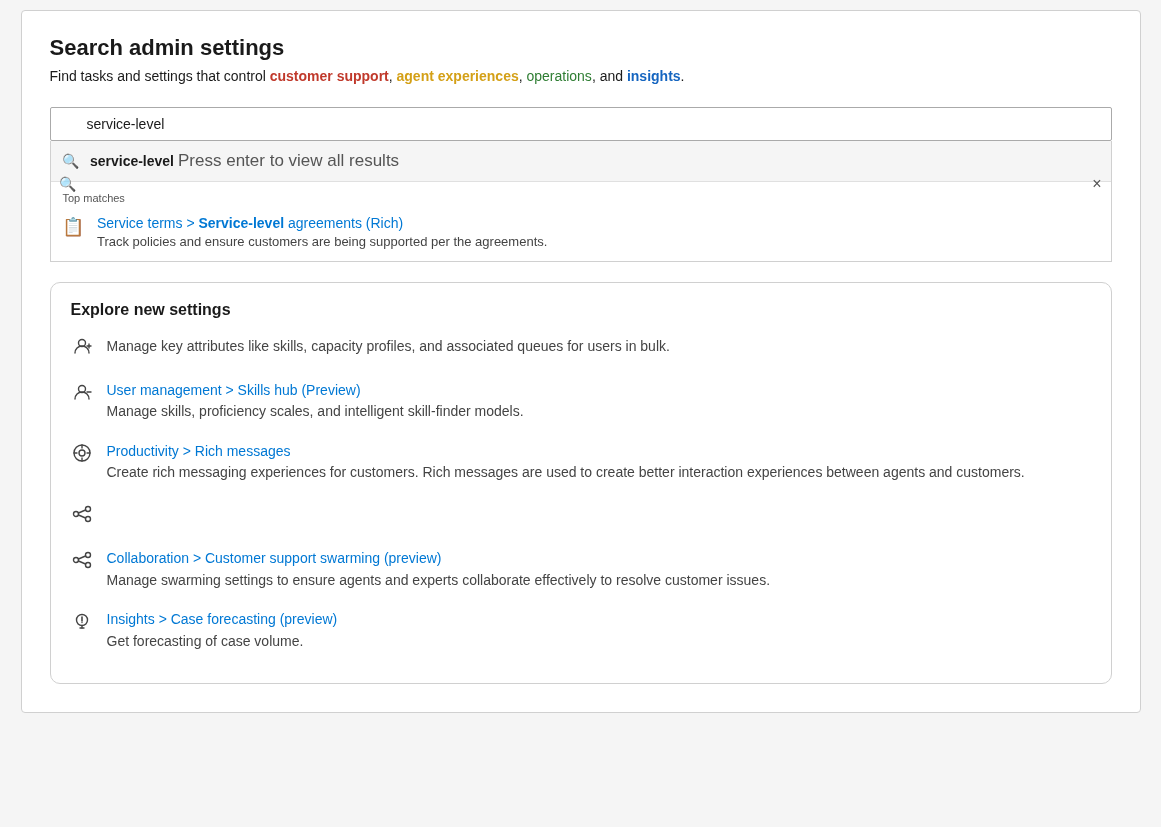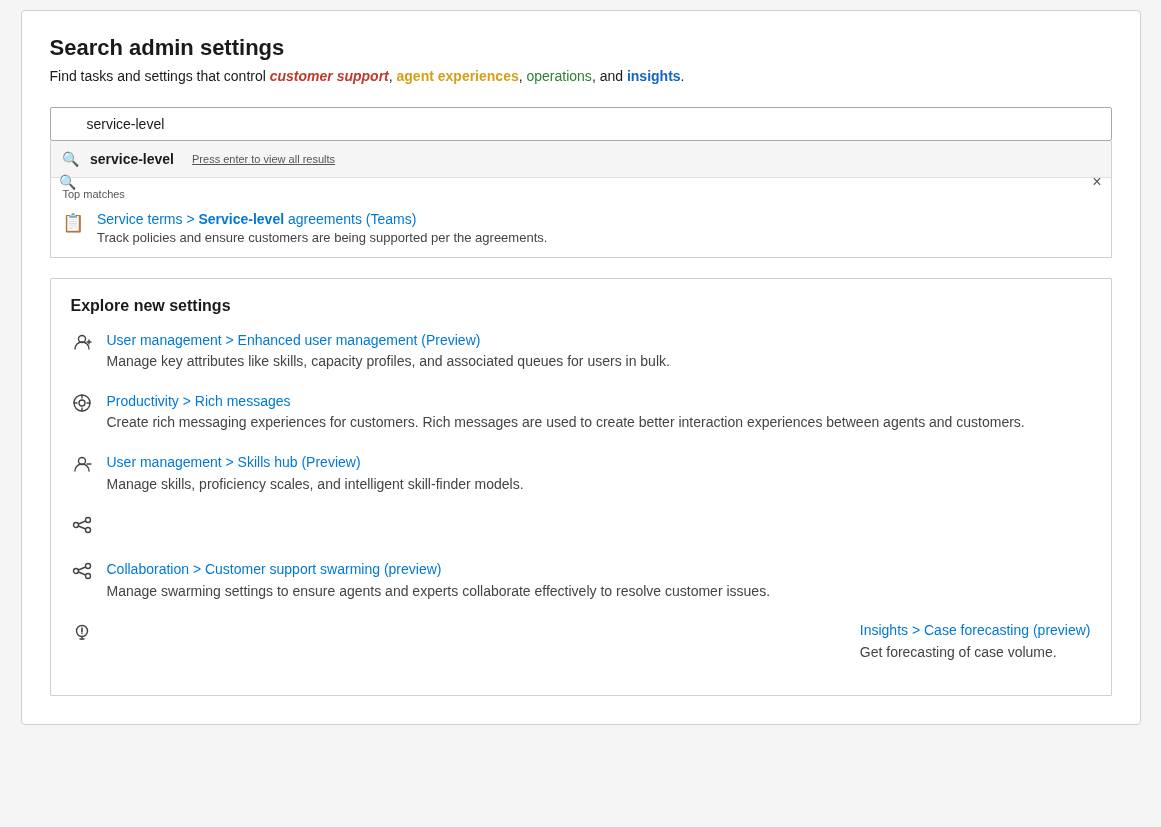--- a/index.html
+++ b/index.html
@@ -33,21 +33,21 @@
       margin-bottom: 6px;
     }
 
     .page-subtitle {
       font-size: 14px;
       color: #1a1a1a;
       margin-bottom: 20px;
       line-height: 1.4;
     }
 
-    .subtitle-customer { color: #c0392b; font-weight: 600; font-style: italic; }
+    .subtitle-customer { color: #c0392b; font-weight: 600; }
     .subtitle-agent { color: #d4a017; font-weight: 600; }
     .subtitle-operations { color: #2e7d32; font-weight: 400; }
     .subtitle-insights { color: #1565c0; font-weight: 600; }
 
     .search-wrapper {
       position: relative;
       margin-bottom: 0;
     }
 
     .search-box {
@@ -107,24 +107,23 @@
     .suggestion-text {
       font-size: 14px;
       color: #1a1a1a;
     }
 
     .suggestion-bold {
       font-weight: 700;
     }
 
     .suggestion-hint {
-      font-size: 11px;
-      color: #555;
-      margin-left: 18px;
-      text-decoration: underline;
+      font-size: 17px;
+      color: #555;
+      margin-left: 4px;
     }
 
     .top-matches-section {
       padding: 10px 12px 12px 12px;
     }
 
     .section-label {
       font-size: 11px;
       color: #555;
       margin-bottom: 10px;
@@ -158,42 +157,41 @@
 
     .match-desc {
       font-size: 13px;
       color: #444;
       margin-top: 2px;
     }
 
     .explore-section {
       margin-top: 20px;
       border: 1px solid #d0d0d0;
-      border-radius: 1px;
+      border-radius: 10px;
       padding: 18px 20px 20px 20px;
     }
 
     .explore-title {
       font-size: 16px;
       font-weight: 600;
       color: #1a1a1a;
       margin-bottom: 16px;
     }
 
     .explore-item {
       display: flex;
       align-items: flex-start;
       gap: 14px;
       margin-bottom: 20px;
       cursor: pointer;
     }
 
     .explore-item:last-child {
       margin-bottom: 12px;
-      justify-content: space-between;
     }
 
     .explore-icon {
       font-size: 20px;
       color: #444;
       flex-shrink: 0;
       margin-top: 1px;
       width: 22px;
       text-align: center;
     }
@@ -237,21 +235,21 @@
         <span class="suggestion-hint">Press enter to view all results</span>
       </div>
 
       <div class="top-matches-section">
         <div class="section-label">Top matches</div>
 
         <div class="match-item">
           <span class="match-icon">📋</span>
           <div class="match-content">
             <span class="match-link">
-              <span>Service terms &gt; </span><span class="match-link-bold">Service-level</span><span> agreements (Teams)</span>
+              <span>Service terms &gt; </span><span class="match-link-bold">Service-level</span><span> agreements (Rich)</span>
             </span>
             <p class="match-desc">Track policies and ensure customers are being supported per the agreements.</p>
           </div>
         </div>
       </div>
     </div>
   </div>
 
   <div class="explore-section">
     <h2 class="explore-title">Explore new settings</h2>
@@ -259,22 +257,35 @@
     <div class="explore-item">
       <span class="explore-icon">
         <svg width="20" height="20" viewBox="0 0 20 20" fill="none" xmlns="http://www.w3.org/2000/svg">
           <circle cx="10" cy="7" r="3.5" stroke="#444" stroke-width="1.4"></circle>
           <path d="M3 17c0-3.866 3.134-7 7-7s7 3.134 7 7" stroke="#444" stroke-width="1.4" stroke-linecap="round"></path>
           <line x1="15" y1="10" x2="19" y2="10" stroke="#444" stroke-width="1.4" stroke-linecap="round"></line>
           <line x1="17" y1="8" x2="17" y2="12" stroke="#444" stroke-width="1.4" stroke-linecap="round"></line>
         </svg>
       </span>
       <div class="explore-content">
-        <a class="explore-link">User management &gt; Enhanced user management (Preview)</a>
         <p class="explore-desc">Manage key attributes like skills, capacity profiles, and associated queues for users in bulk.</p>
+      </div>
+    </div>
+
+    <div class="explore-item">
+      <span class="explore-icon">
+        <svg width="20" height="20" viewBox="0 0 20 20" fill="none" xmlns="http://www.w3.org/2000/svg">
+          <circle cx="10" cy="7" r="3.5" stroke="#444" stroke-width="1.4"></circle>
+          <path d="M3 17c0-3.866 3.134-7 7-7s7 3.134 7 7" stroke="#444" stroke-width="1.4" stroke-linecap="round"></path>
+          <line x1="15" y1="10" x2="19" y2="10" stroke="#444" stroke-width="1.4" stroke-linecap="round"></line>
+        </svg>
+      </span>
+      <div class="explore-content">
+        <a class="explore-link">User management &gt; Skills hub (Preview)</a>
+        <p class="explore-desc">Manage skills, proficiency scales, and intelligent skill-finder models.</p>
       </div>
     </div>
 
     <div class="explore-item">
       <span class="explore-icon">
         <svg width="20" height="20" viewBox="0 0 20 20" fill="none" xmlns="http://www.w3.org/2000/svg">
           <circle cx="10" cy="10" r="8" stroke="#444" stroke-width="1.4"></circle>
           <circle cx="10" cy="10" r="3" stroke="#444" stroke-width="1.4"></circle>
           <line x1="10" y1="2" x2="10" y2="5" stroke="#444" stroke-width="1.4" stroke-linecap="round"></line>
           <line x1="10" y1="15" x2="10" y2="18" stroke="#444" stroke-width="1.4" stroke-linecap="round"></line>
@@ -284,34 +295,20 @@
       </span>
       <div class="explore-content">
         <a class="explore-link">Productivity &gt; Rich messages</a>
         <p class="explore-desc">Create rich messaging experiences for customers. Rich messages are used to create better interaction experiences between agents and customers.</p>
       </div>
     </div>
 
     <div class="explore-item">
       <span class="explore-icon">
         <svg width="20" height="20" viewBox="0 0 20 20" fill="none" xmlns="http://www.w3.org/2000/svg">
-          <circle cx="10" cy="7" r="3.5" stroke="#444" stroke-width="1.4"></circle>
-          <path d="M3 17c0-3.866 3.134-7 7-7s7 3.134 7 7" stroke="#444" stroke-width="1.4" stroke-linecap="round"></path>
-          <line x1="15" y1="10" x2="19" y2="10" stroke="#444" stroke-width="1.4" stroke-linecap="round"></line>
-        </svg>
-      </span>
-      <div class="explore-content">
-        <a class="explore-link">User management &gt; Skills hub (Preview)</a>
-        <p class="explore-desc">Manage skills, proficiency scales, and intelligent skill-finder models.</p>
-      </div>
-    </div>
-
-    <div class="explore-item">
-      <span class="explore-icon">
-        <svg width="20" height="20" viewBox="0 0 20 20" fill="none" xmlns="http://www.w3.org/2000/svg">
           <circle cx="4" cy="10" r="2.5" stroke="#444" stroke-width="1.4"></circle>
           <circle cx="16" cy="5" r="2.5" stroke="#444" stroke-width="1.4"></circle>
           <circle cx="16" cy="15" r="2.5" stroke="#444" stroke-width="1.4"></circle>
           <line x1="6.5" y1="9" x2="13.5" y2="6" stroke="#444" stroke-width="1.4" stroke-linecap="round"></line>
           <line x1="6.5" y1="11" x2="13.5" y2="14" stroke="#444" stroke-width="1.4" stroke-linecap="round"></line>
         </svg>
       </span>
     </div>
 
     <div class="explore-item">

